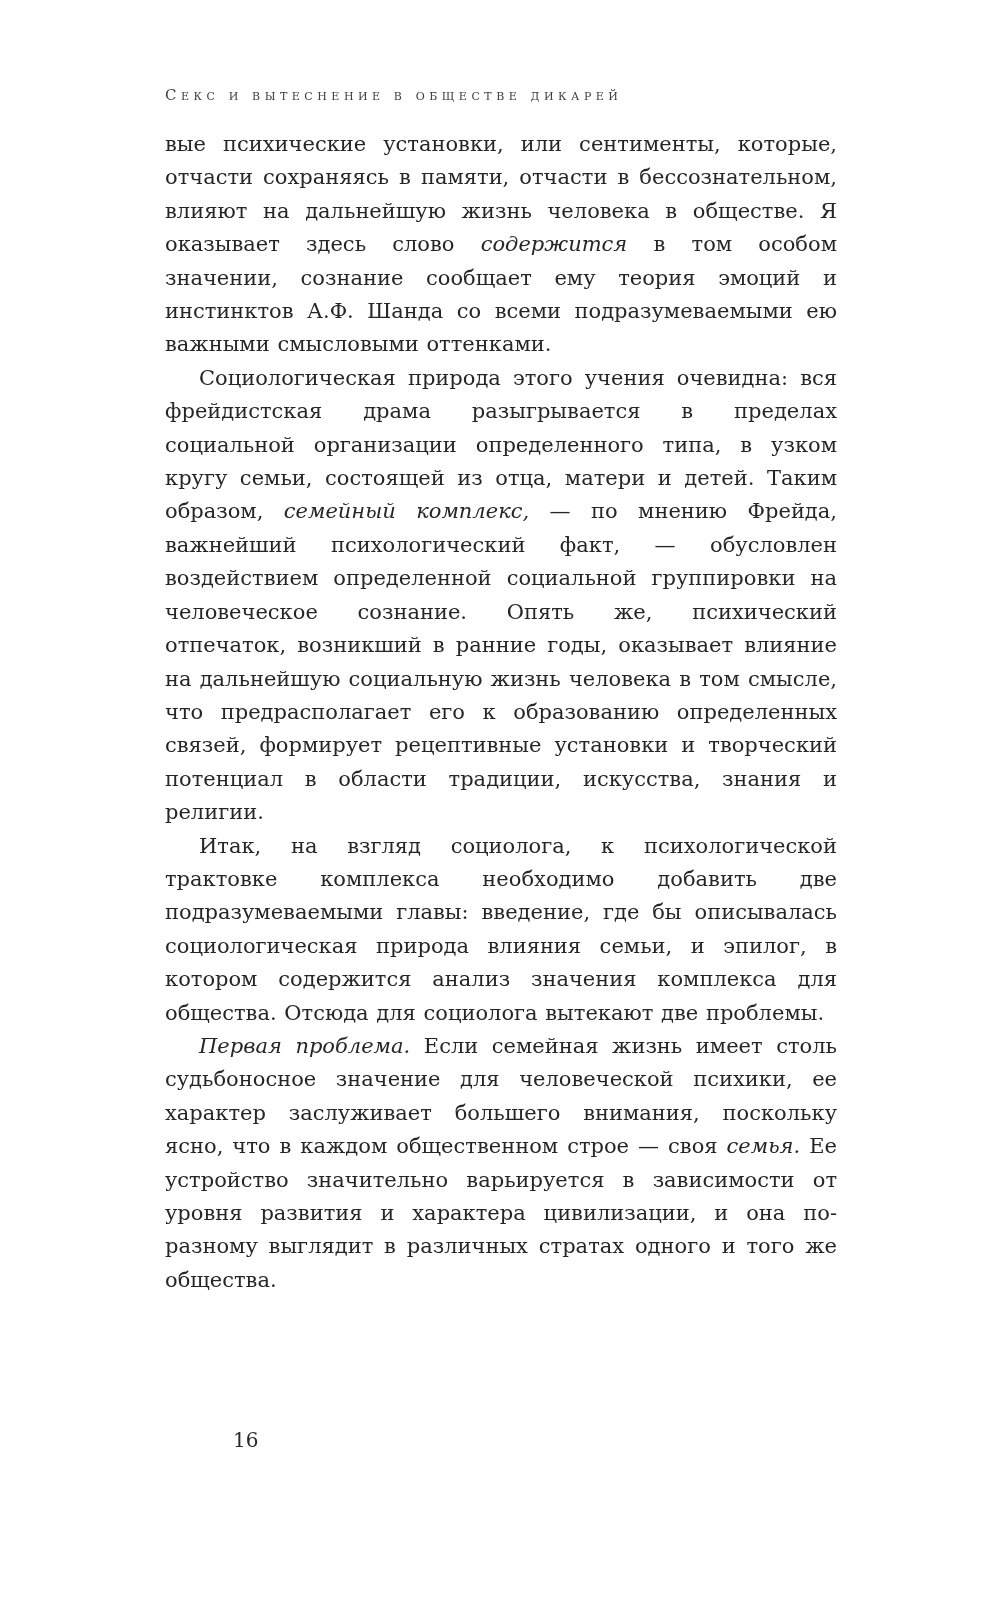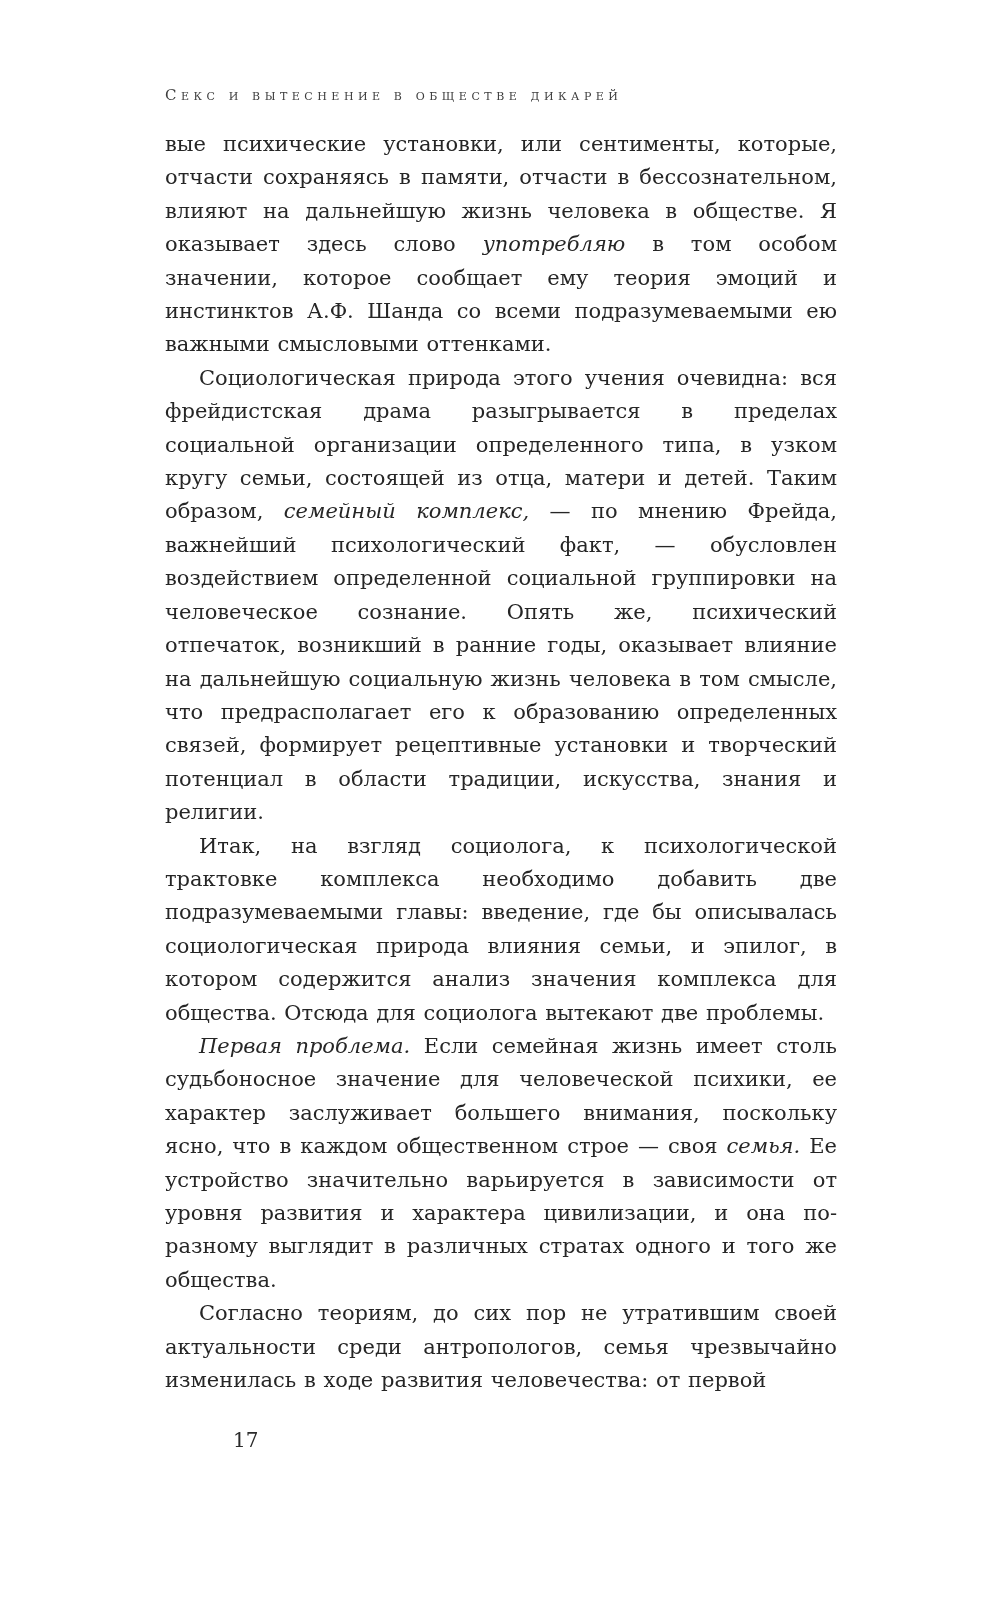--- a/index.html
+++ b/index.html
@@ -56,21 +56,20 @@
     color: #2b2b2b;
   }
 </style>
 </head>
 <body>
 
 <div class="page">
   <div class="running-header">Секс и вытеснение в обществе дикарей</div>
 
   <div class="text-block">
-      <p class=""><span>вые психические установки, или сентименты, которые, отчасти сохраняясь в памяти, отчасти в бессознательном, влияют на дальнейшую жизнь человека в обществе. Я оказывает здесь слово </span><em>употребляю</em><span> в том особом значении, которое сообщает ему теория эмоций и инстинктов А.Ф. Шанда со всеми подразумеваемыми ею важными смысловыми оттенками.</span></p>
+      <p class=""><span>вые психические установки, или сентименты, которые, отчасти сохраняясь в памяти, отчасти в бессознательном, влияют на дальнейшую жизнь человека в обществе. Я оказывает здесь слово </span><em>содержится</em><span> в том особом значении, сознание сообщает ему теория эмоций и инстинктов А.Ф. Шанда со всеми подразумеваемыми ею важными смысловыми оттенками.</span></p>
       <p class="indent"><span>Социологическая природа этого учения очевидна: вся фрейдистская драма разыгрывается в пределах социальной организации определенного типа, в узком кругу семьи, состоящей из отца, матери и детей. Таким образом, </span><em>семейный комплекс,</em><span> — по мнению Фрейда, важнейший психологический факт, — обусловлен воздействием определенной социальной группировки на человеческое сознание. Опять же, психический отпечаток, возникший в ранние годы, оказывает влияние на дальнейшую социальную жизнь человека в том смысле, что предрасполагает его к образованию определенных связей, формирует рецептивные установки и творческий потенциал в области традиции, искусства, знания и религии.</span></p>
       <p class="indent"><span>Итак, на взгляд социолога, к психологической трактовке комплекса необходимо добавить две подразумеваемыми главы: введение, где бы описывалась социологическая природа влияния семьи, и эпилог, в котором содержится анализ значения комплекса для общества. Отсюда для социолога вытекают две проблемы.</span></p>
       <p class="indent"><em>Первая проблема.</em><span> Если семейная жизнь имеет столь судьбоносное значение для человеческой психики, ее характер заслуживает большего внимания, поскольку ясно, что в каждом общественном строе — своя </span><em>семья.</em><span> Ее устройство значительно варьируется в зависимости от уровня развития и характера цивилизации, и она по-разному выглядит в различных стратах одного и того же общества.</span></p>
-      <p class="indent"><span>Согласно теориям, до сих пор не утратившим своей актуальности среди антропологов, семья чрезвычайно изменилась в ходе развития человечества: от первой</span></p>
     </div>
 
-  <div class="page-number">17</div>
+  <div class="page-number">16</div>
 </div>
 
 </body></html>

